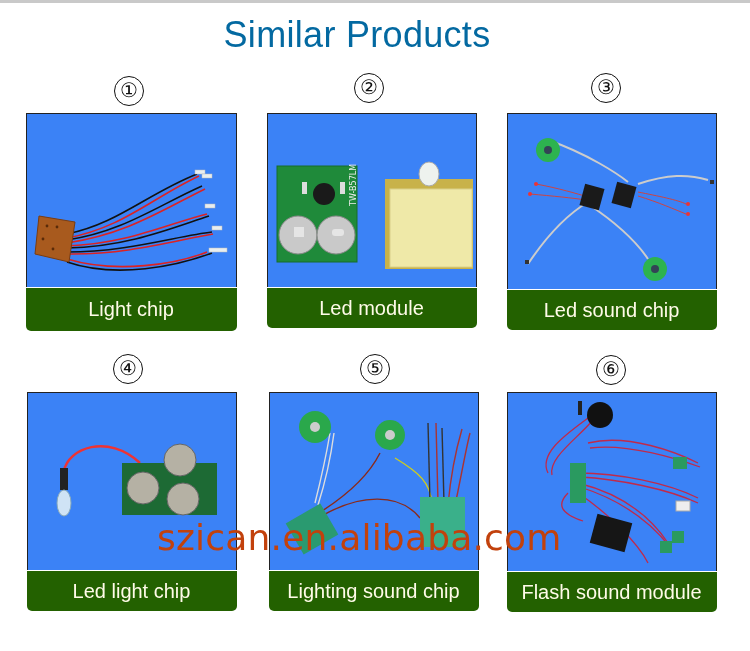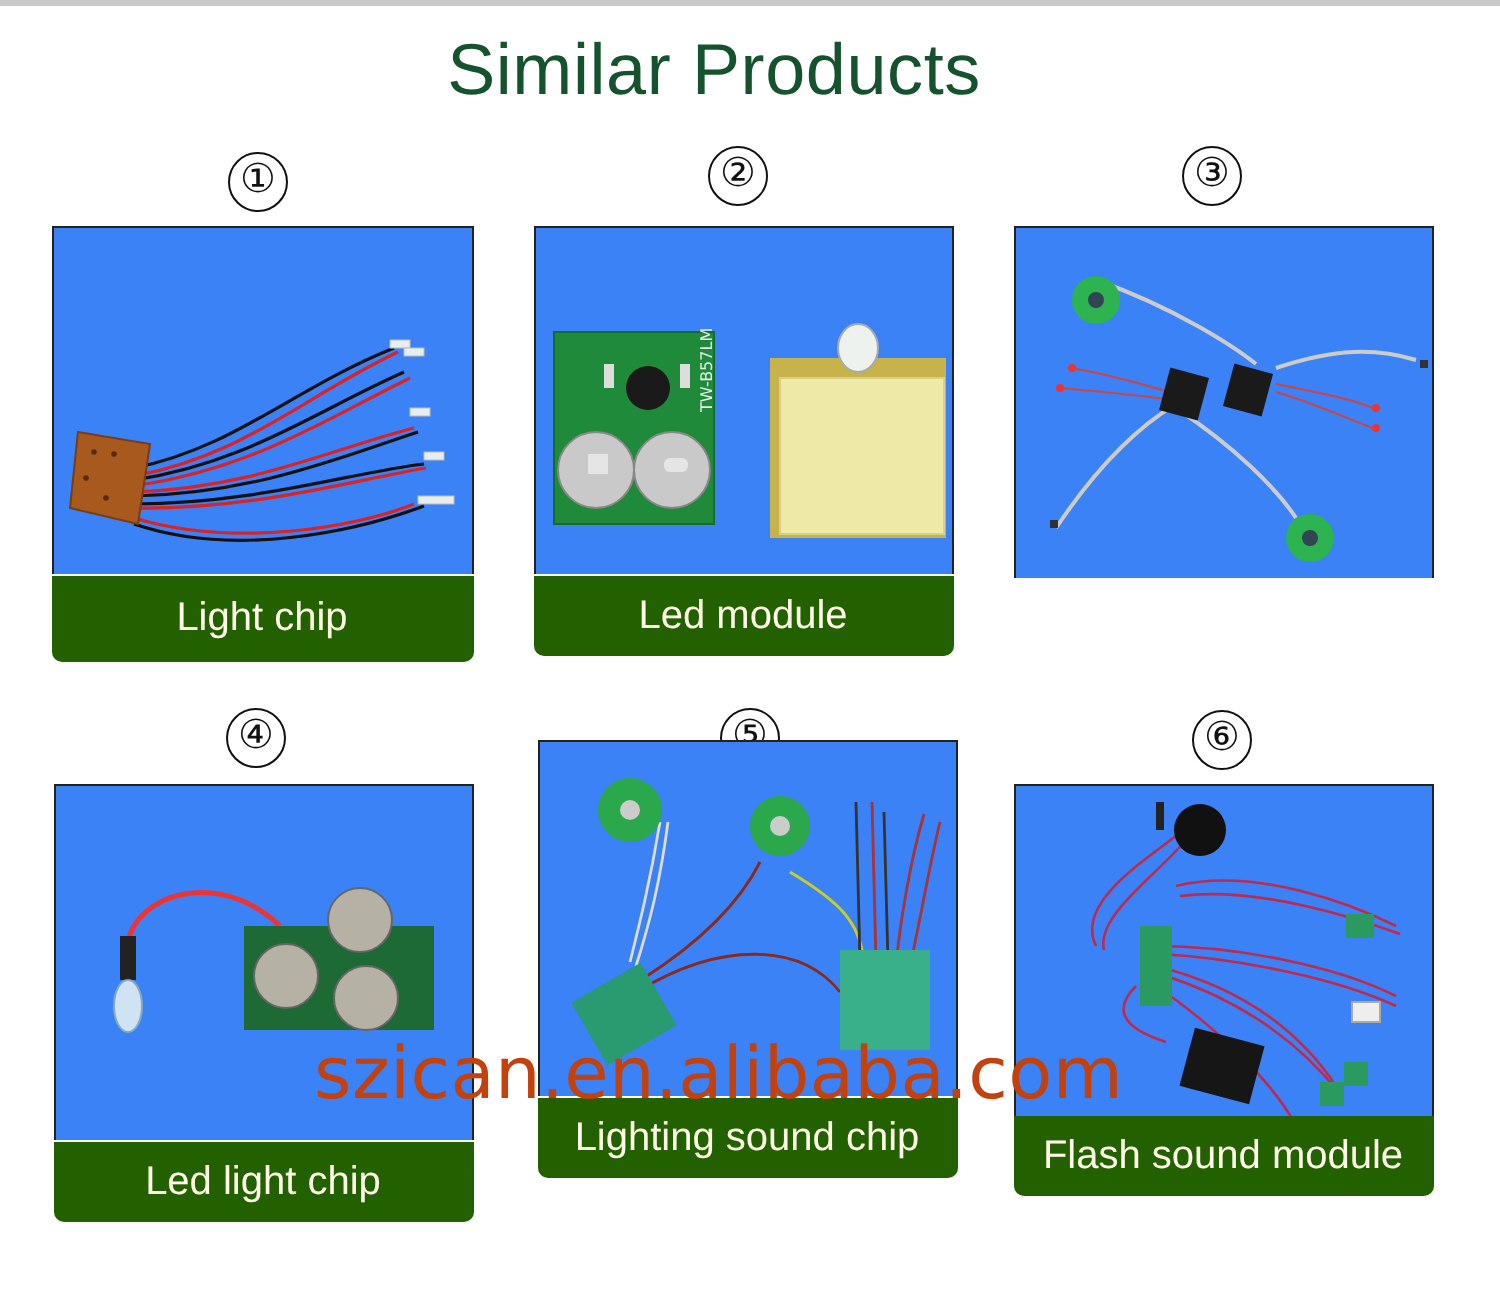--- a/index.html
+++ b/index.html
@@ -3,21 +3,21 @@
   <meta charset="utf-8">
   <style>
     html, body { margin: 0; padding: 0; }
     body {
       width: 750px; height: 651px; background: #ffffff; position: relative; overflow: hidden;
       font-family: "DejaVu Sans", sans-serif;
     }
     .top-rule { position: absolute; left: 0; top: 0; width: 750px; height: 3px; background: #c9c9c9; }
     .title {
       position: absolute; left: 0; top: 14px; width: 714px; text-align: center;
-      font-size: 36px; color: #14532d; letter-spacing: 0.3px;
+      font-size: 36px; color: #0369a1; letter-spacing: 0.3px;
       font-family: "Liberation Sans", sans-serif;
     }
     .num {
       position: absolute; width: 30px; height: 30px; margin-left: -15px;
       border: 1.5px solid #111; border-radius: 50%; box-sizing: border-box;
       text-align: center; line-height: 27px; font-size: 20px; color: #111;
       font-family: "Liberation Sans", sans-serif;
     }
     .card {
       position: absolute; box-sizing: border-box;
@@ -117,40 +117,41 @@
       </g>
     <circle cx="40" cy="36" r="12" fill="#2db34f"></circle>
       <circle cx="40" cy="36" r="4" fill="#345"></circle>
     <circle cx="147" cy="155" r="12" fill="#2db34f"></circle>
       <circle cx="147" cy="155" r="4" fill="#345"></circle>
     <rect x="74" y="72" width="20" height="22" fill="#1a1a1a" transform="rotate(15 84 83)"></rect>
     <rect x="106" y="70" width="20" height="22" fill="#1a1a1a" transform="rotate(15 116 81)"></rect>
     <rect x="17" y="146" width="4" height="4" fill="#333"></rect>
     <rect x="202" y="66" width="4" height="4" fill="#333"></rect>
   </svg>
+  <div class="label" style="left:-1.5px; top:176px; width:210px; height:40px; line-height:40px;">Led sound chip</div>
 </div>
 
 <div class="num" style="left:128px; top:354px;">④</div>
 <div class="num" style="left:375px; top:354px;">⑤</div>
 <div class="num" style="left:611px; top:355px;">⑥</div>
 
 <div class="card" style="left:27px; top:392px; width:210px; height:178px;padding-left:32px;">
   <svg width="207" height="178">
     <path d="M36 78 C40 55 80 40 112 70" fill="none" stroke="#e33" stroke-width="2.5"></path>
     <rect x="32" y="75" width="8" height="22" fill="#222"></rect>
     <ellipse cx="36" cy="110" rx="7" ry="13" fill="#cfe3f5" stroke="#8ab"></ellipse>
     <rect x="94" y="70" width="95" height="52" fill="#1d6a34"></rect>
     <circle cx="115" cy="95" r="16" fill="#b5b1a4" stroke="#666"></circle>
     <circle cx="152" cy="67" r="16" fill="#b5b1a4" stroke="#666"></circle>
     <circle cx="155" cy="106" r="16" fill="#b5b1a4" stroke="#666"></circle>
   </svg>
   <div class="label" style="left:-1.5px; top:178px; width:210px; height:40px; line-height:40px;">Led light chip</div>
 </div>
 
-<div class="card" style="left:269px; top:370px; width:210px; height:178px;">
+<div class="card" style="left:269px; top:392px; width:210px; height:178px;">
   <svg width="207" height="178">
     <g fill="none" stroke-width="1.4">
       <path d="M60 40 C55 70 50 90 45 110" stroke="#ddd"></path>
       <path d="M64 40 C60 70 55 90 48 112" stroke="#ddd"></path>
       <path d="M110 60 C100 80 80 100 52 118" stroke="#8a2a1a"></path>
       <path d="M50 124 C90 100 130 100 150 125" stroke="#8a2a1a"></path>
       <path d="M125 65 C150 80 160 90 162 110" stroke="#cc2"></path>
       <path d="M158 30 L160 110" stroke="#333"></path>
       <path d="M166 30 L168 110" stroke="#a33"></path>
       <path d="M172 35 L174 110" stroke="#333"></path>
@@ -183,16 +184,16 @@
     </g>
     <circle cx="92" cy="22" r="13" fill="#111"></circle>
     <rect x="70" y="8" width="4" height="14" fill="#222"></rect>
     <rect x="62" y="70" width="16" height="40" fill="#2a9a60"></rect>
     <rect x="85" y="125" width="36" height="30" fill="#161616" transform="rotate(15 103 140)"></rect>
     <rect x="165" y="64" width="14" height="12" fill="#2a9a60"></rect>
     <rect x="168" y="108" width="14" height="10" fill="#eee" stroke="#aaa"></rect>
     <rect x="152" y="148" width="12" height="12" fill="#2a9a60"></rect>
     <rect x="164" y="138" width="12" height="12" fill="#2a9a60"></rect>
   </svg>
-  <div class="label" style="left:-1.5px; top:165px; width:210px; height:40px; line-height:40px;">Flash sound module</div>
+  <div class="label" style="left:-1.5px; top:179px; width:210px; height:40px; line-height:40px;">Flash sound module</div>
 </div>
 
 <div class="watermark">szican.en.alibaba.com</div>
 
 </body></html>

